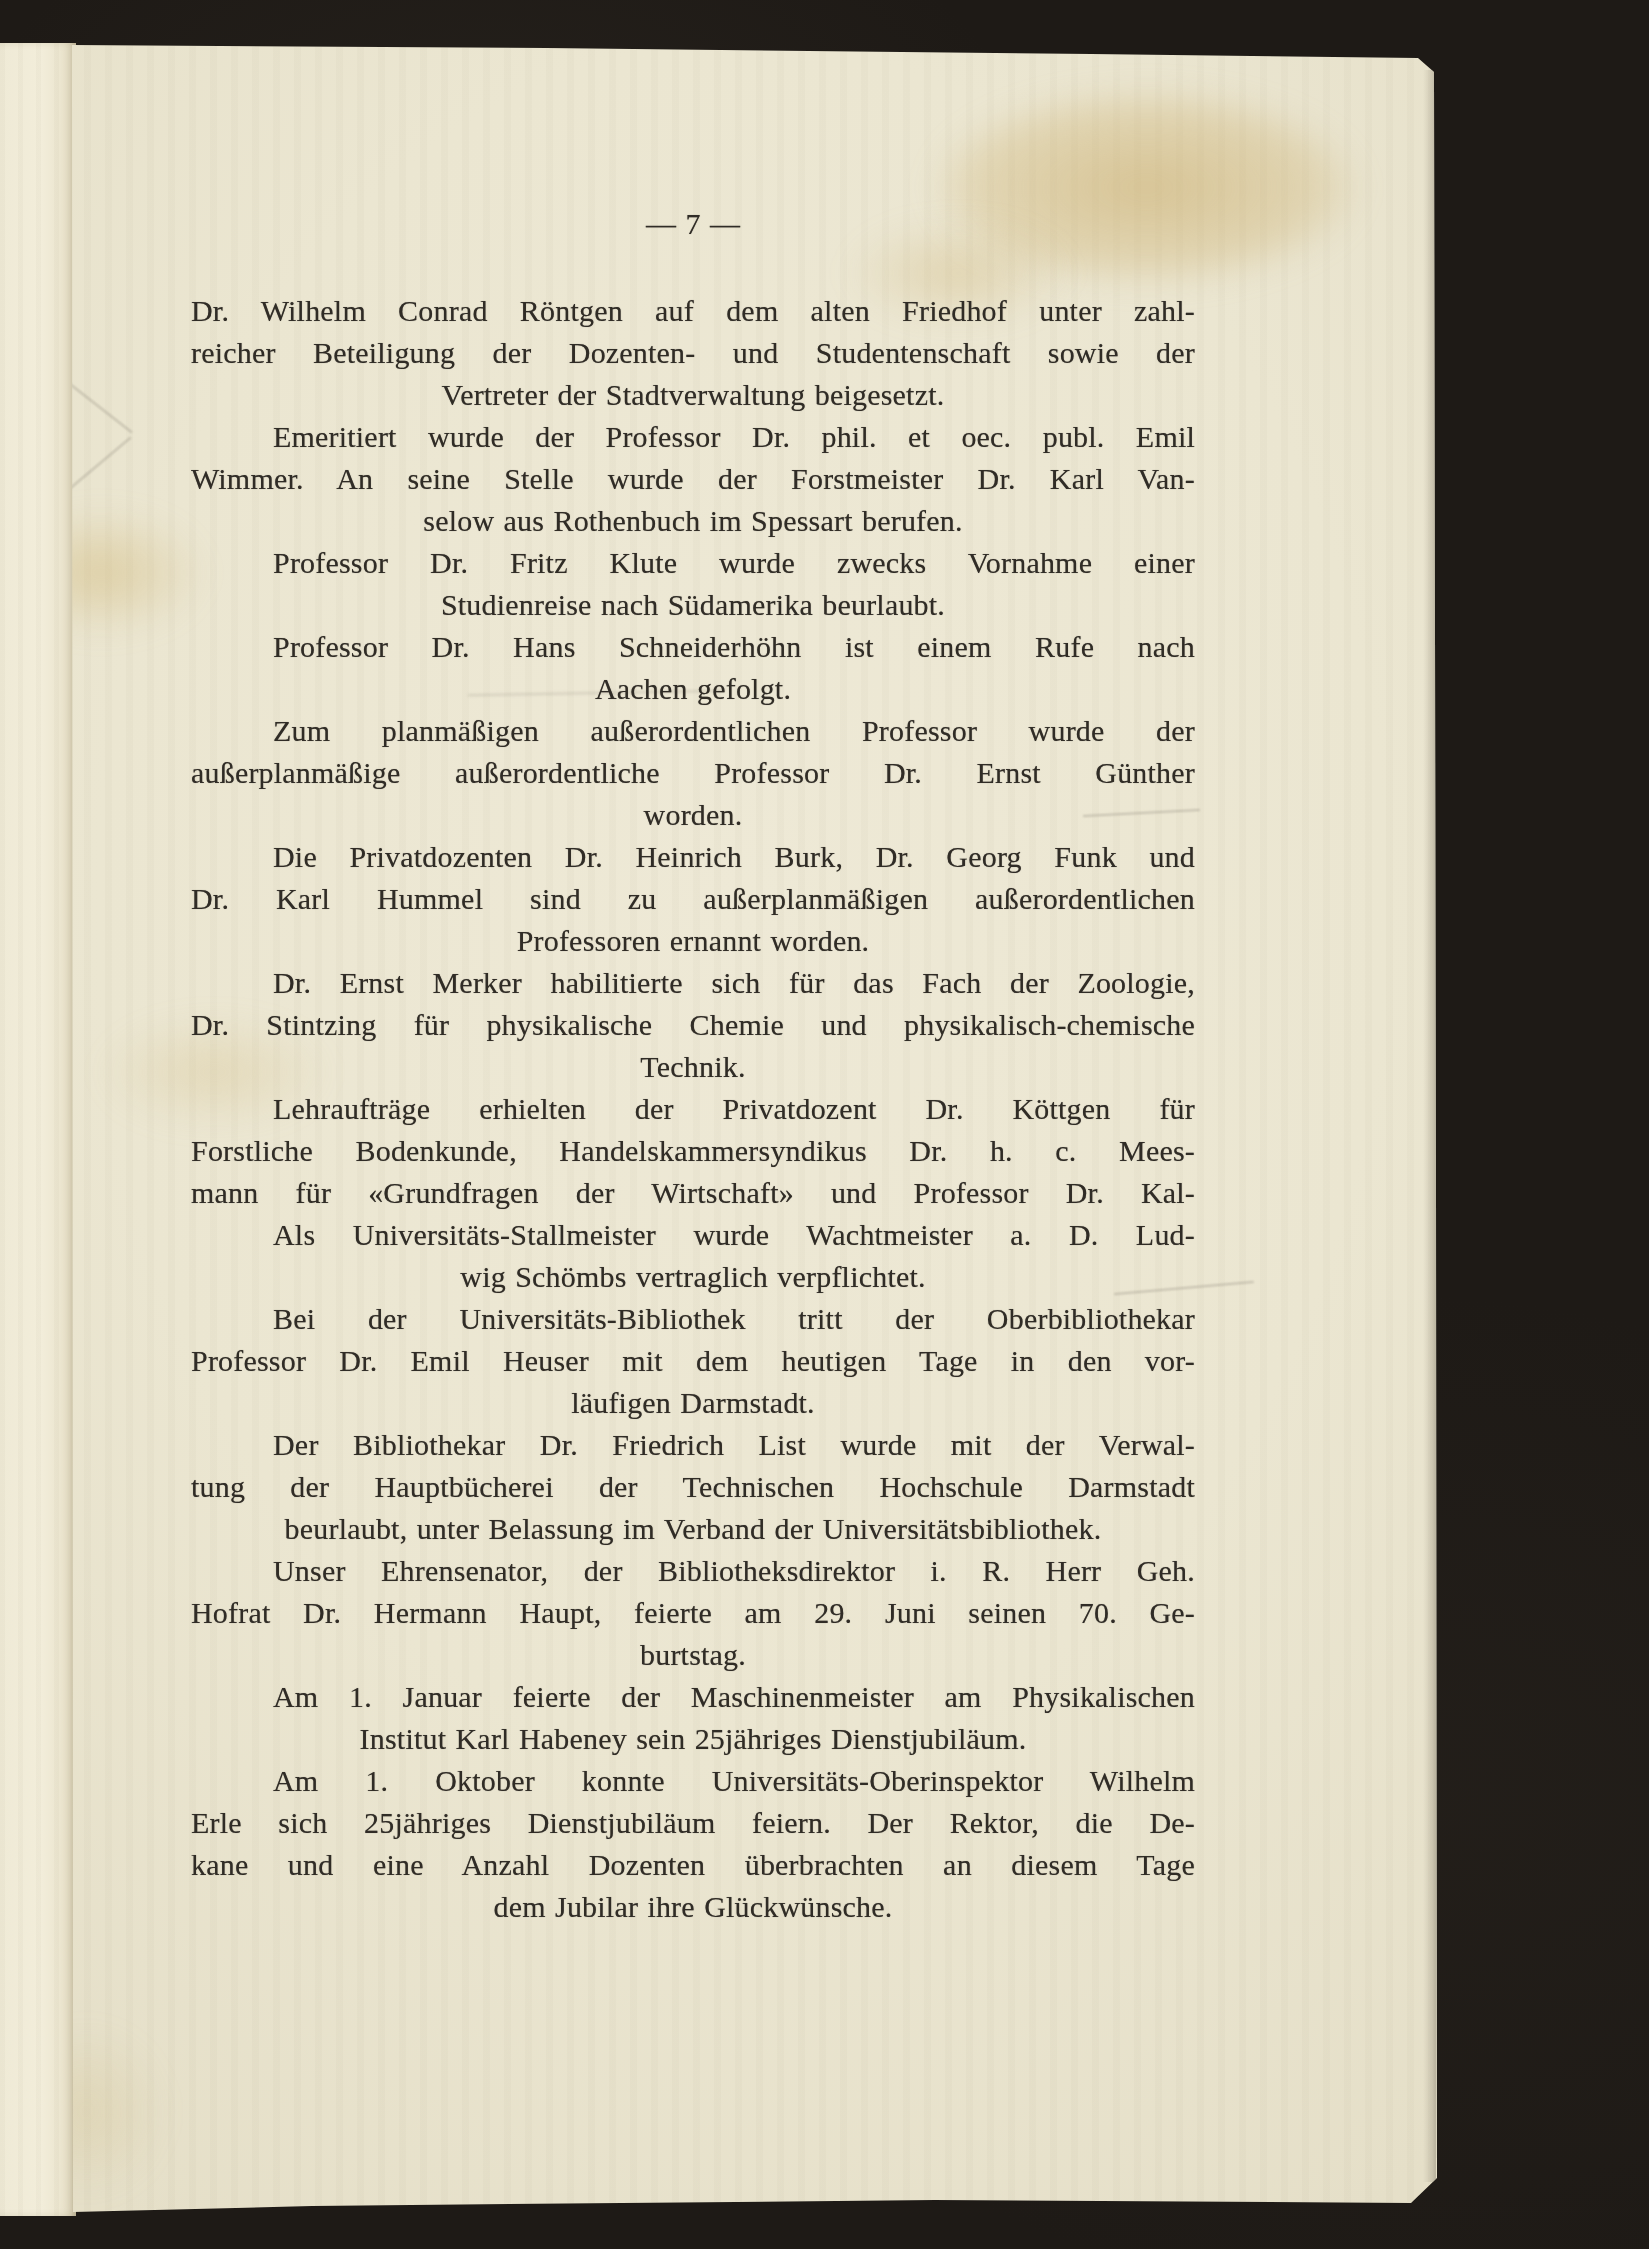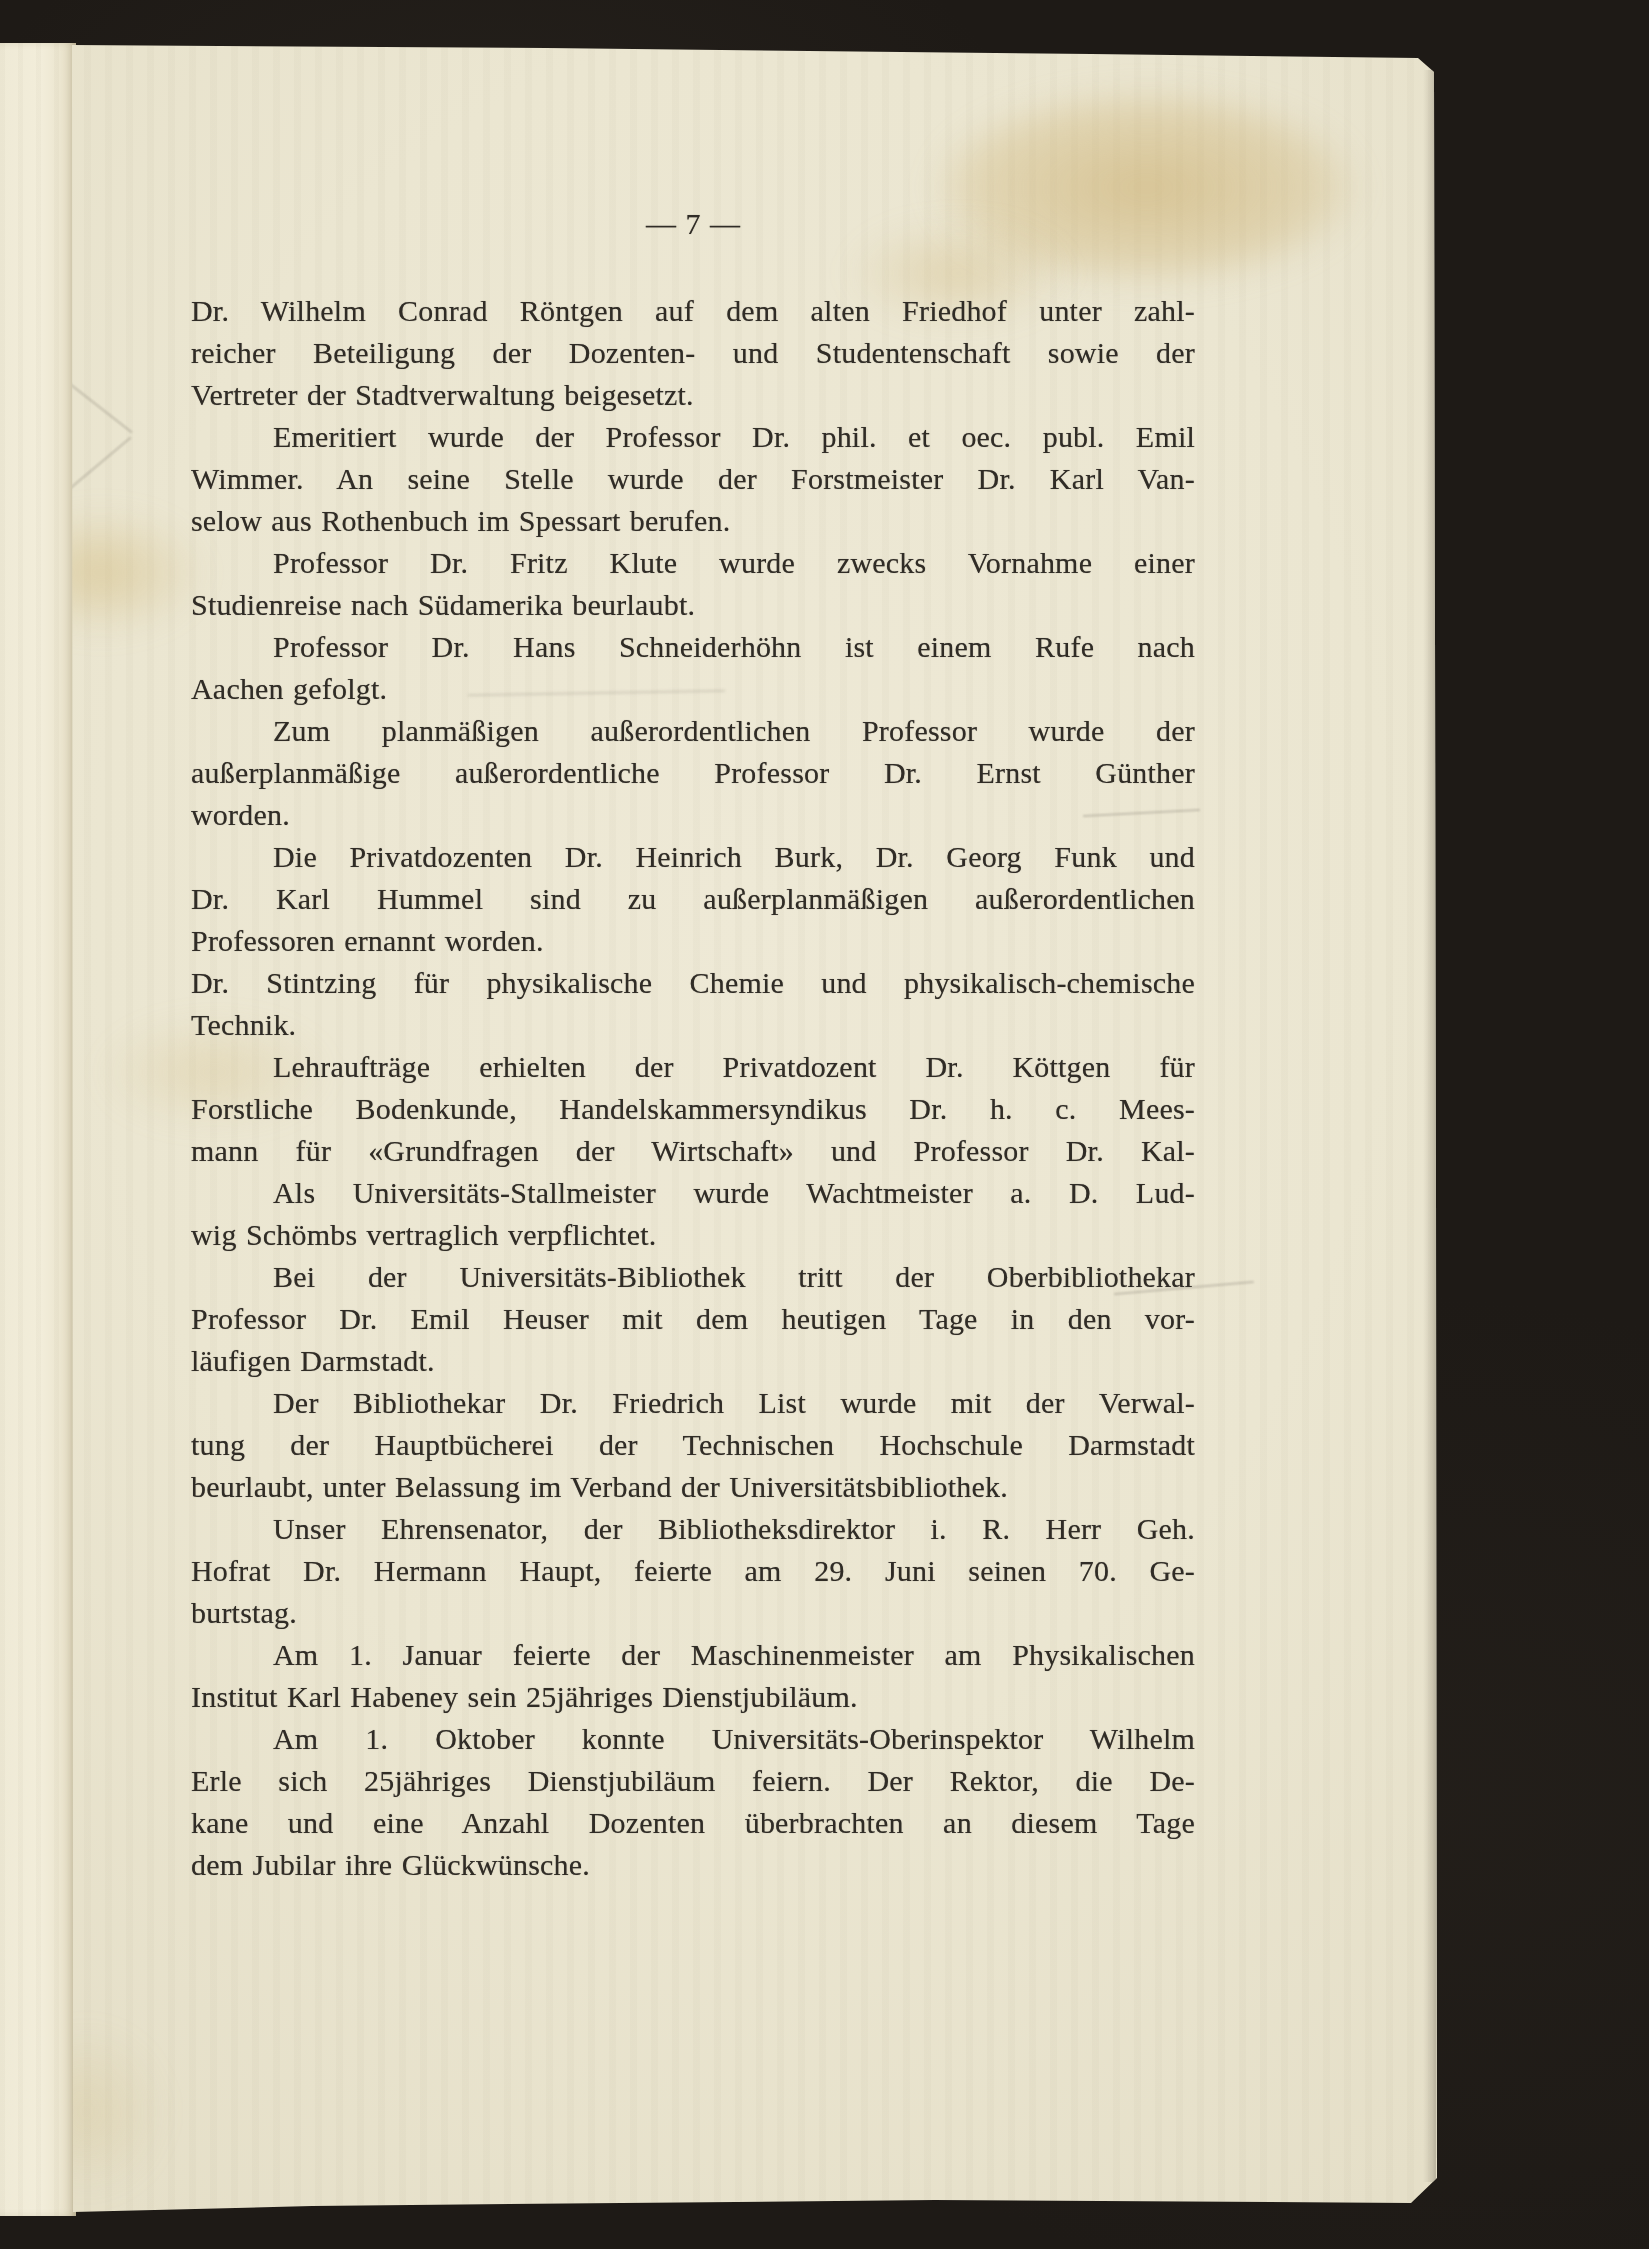--- a/index.html
+++ b/index.html
@@ -132,21 +132,21 @@
     text-align: justify;
     height: 42px;
     overflow: hidden;
   }
   .line::after {
     content: "";
     display: inline-block;
     width: 100%;
     height: 0;
   }
-  .line.last { text-align: left; }
+  .line.last { text-align: center; }
   .line.last::after { content: none; }
   .line.indent { text-indent: 82px; }
 </style>
 </head>
 <body>
 
 <div class="scan">
 
   <div class="left-page-edge"></div>
 
@@ -179,20 +179,21 @@
           <div class="line indent">Professor Dr. Fritz Klute wurde zwecks Vornahme einer</div>
           <div class="line last">Studienreise nach Südamerika beurlaubt.</div>
           <div class="line indent">Professor Dr. Hans Schneiderhöhn ist einem Rufe nach</div>
           <div class="line last">Aachen gefolgt.</div>
           <div class="line indent">Zum planmäßigen außerordentlichen Professor wurde der</div>
           <div class="line">außerplanmäßige außerordentliche Professor Dr. Ernst Günther</div>
           <div class="line last">worden.</div>
           <div class="line indent">Die Privatdozenten Dr. Heinrich Burk, Dr. Georg Funk und</div>
           <div class="line">Dr. Karl Hummel sind zu außerplanmäßigen außerordentlichen</div>
           <div class="line last">Professoren ernannt worden.</div>
+          <div class="line indent">Dr. Ernst Merker habilitierte sich für das Fach der Zoologie,</div>
           <div class="line">Dr. Stintzing für physikalische Chemie und physikalisch-chemische</div>
           <div class="line last">Technik.</div>
           <div class="line indent">Lehraufträge erhielten der Privatdozent Dr. Köttgen für</div>
           <div class="line">Forstliche Bodenkunde, Handelskammersyndikus Dr. h. c. Mees-</div>
           <div class="line">mann für «Grundfragen der Wirtschaft» und Professor Dr. Kal-</div>
           <div class="line indent">Als Universitäts-Stallmeister wurde Wachtmeister a. D. Lud-</div>
           <div class="line last">wig Schömbs vertraglich verpflichtet.</div>
           <div class="line indent">Bei der Universitäts-Bibliothek tritt der Oberbibliothekar</div>
           <div class="line">Professor Dr. Emil Heuser mit dem heutigen Tage in den vor-</div>
           <div class="line last">läufigen Darmstadt.</div>

